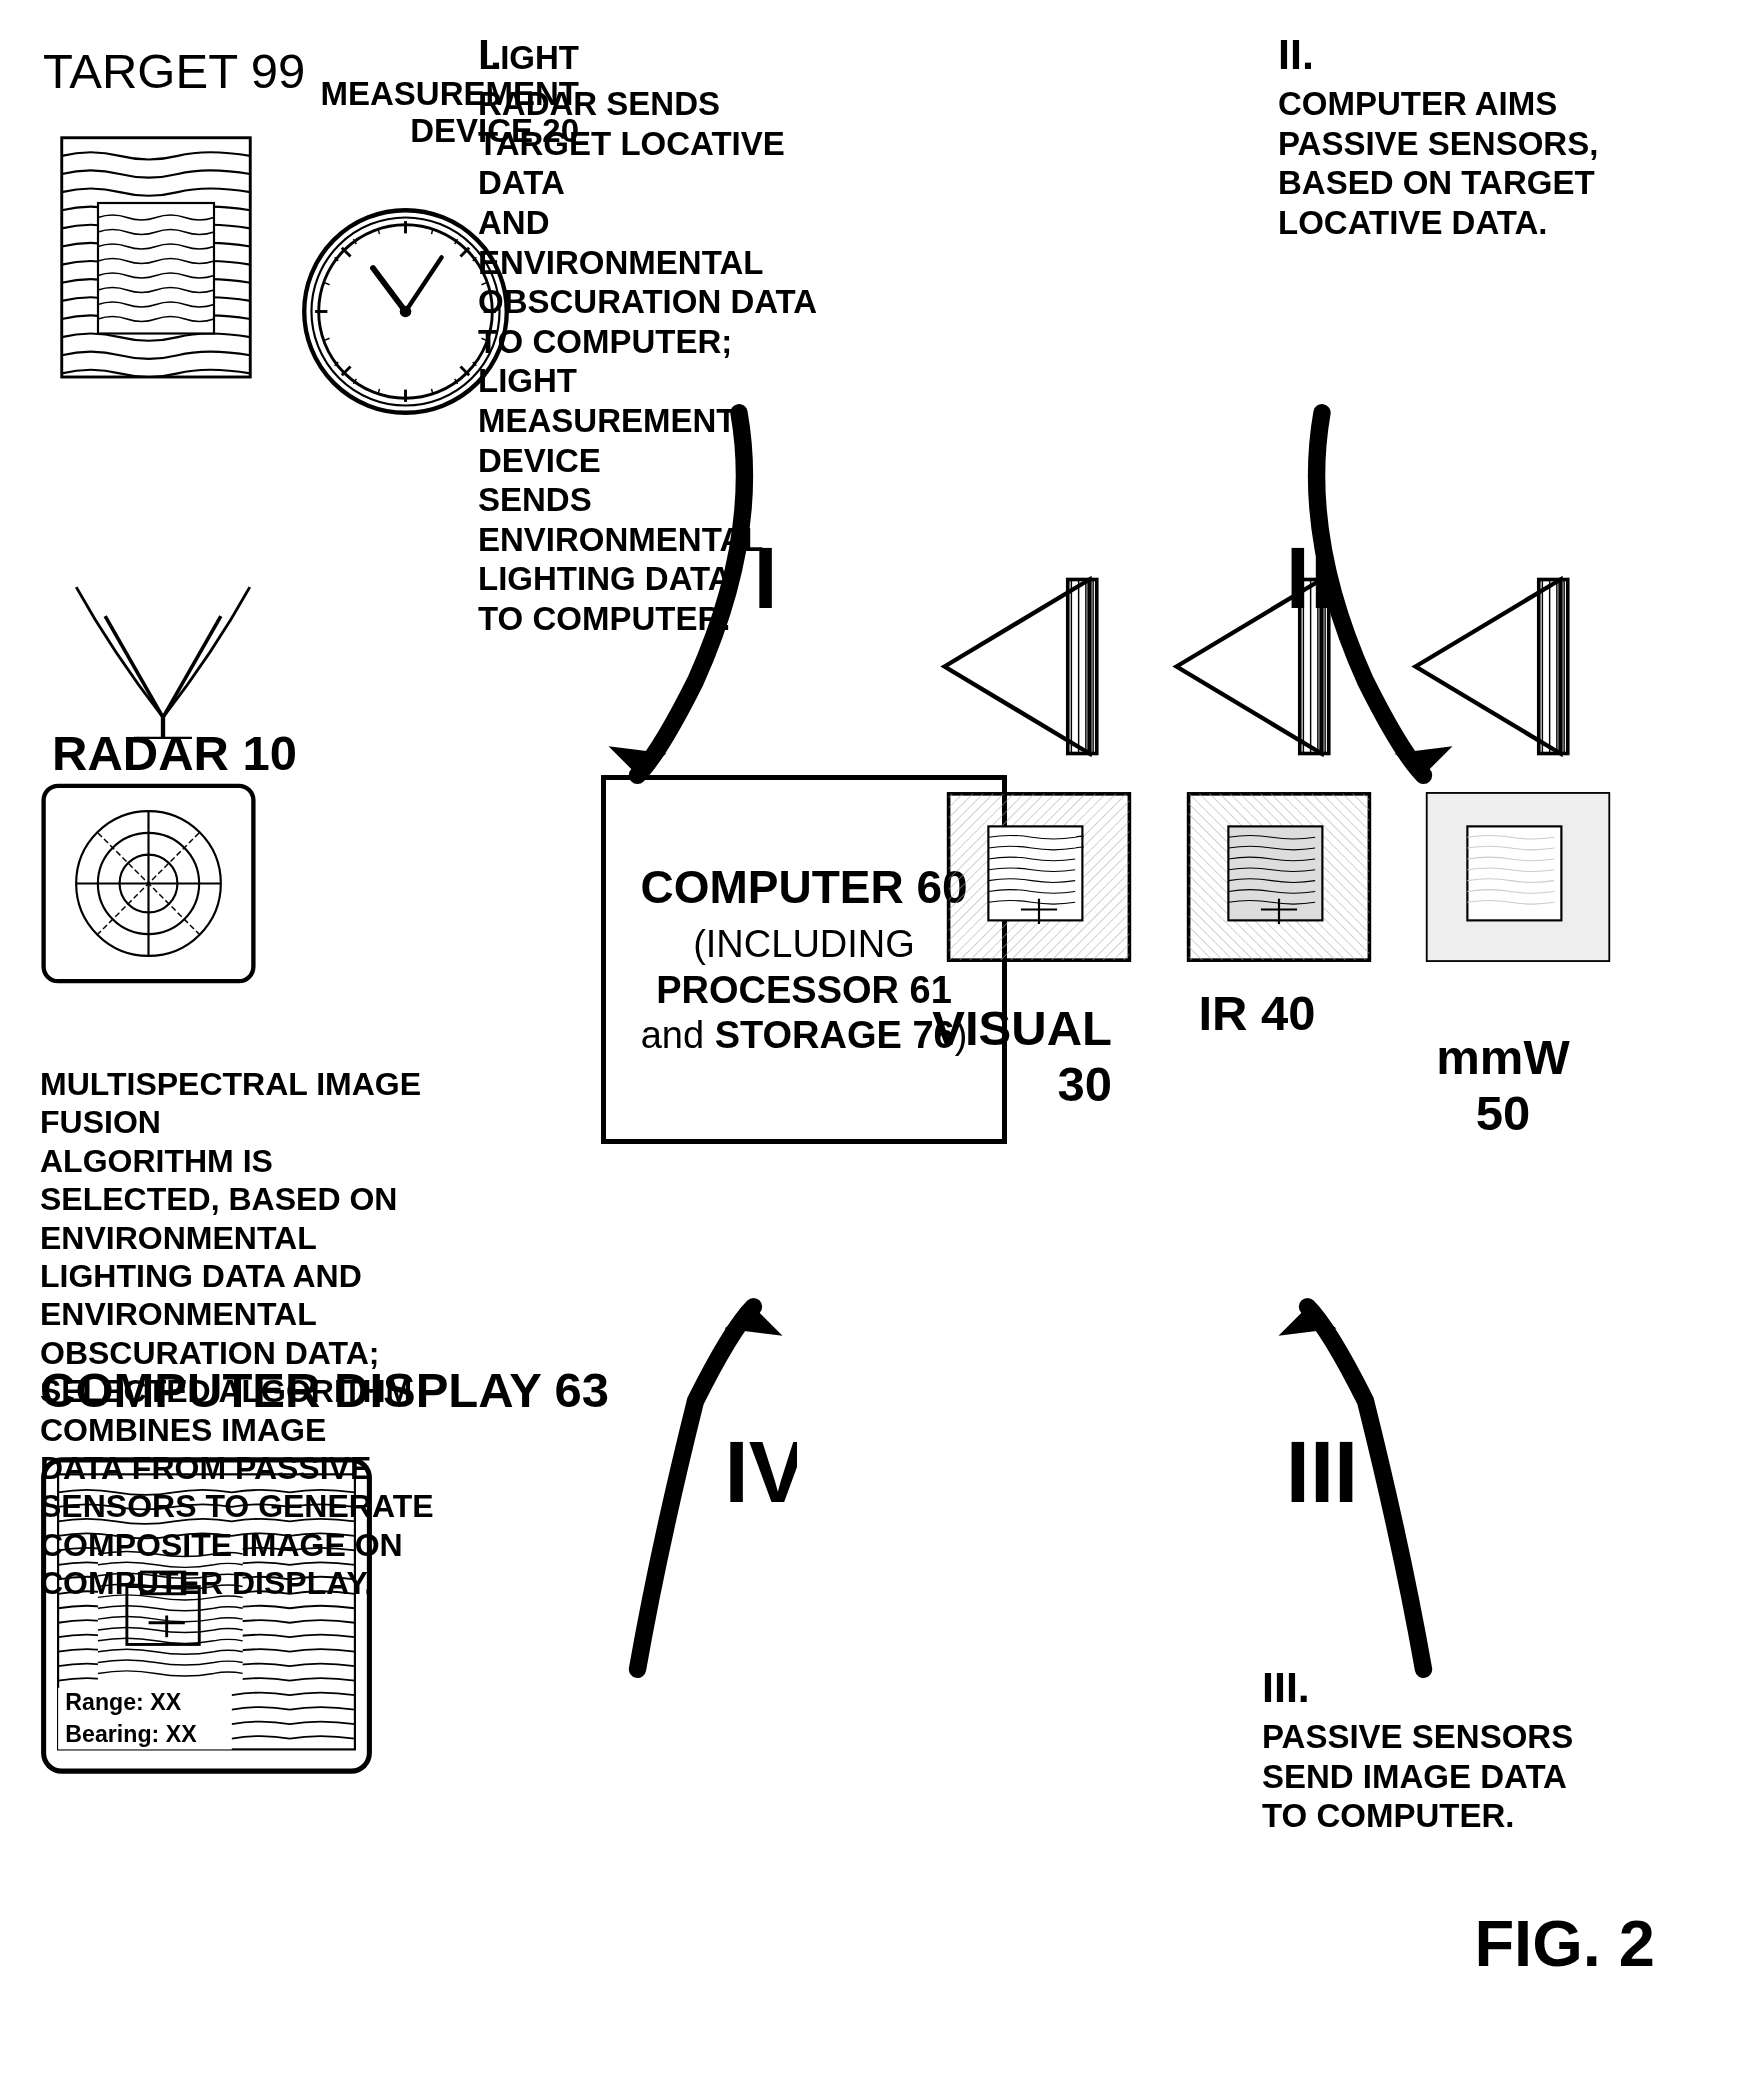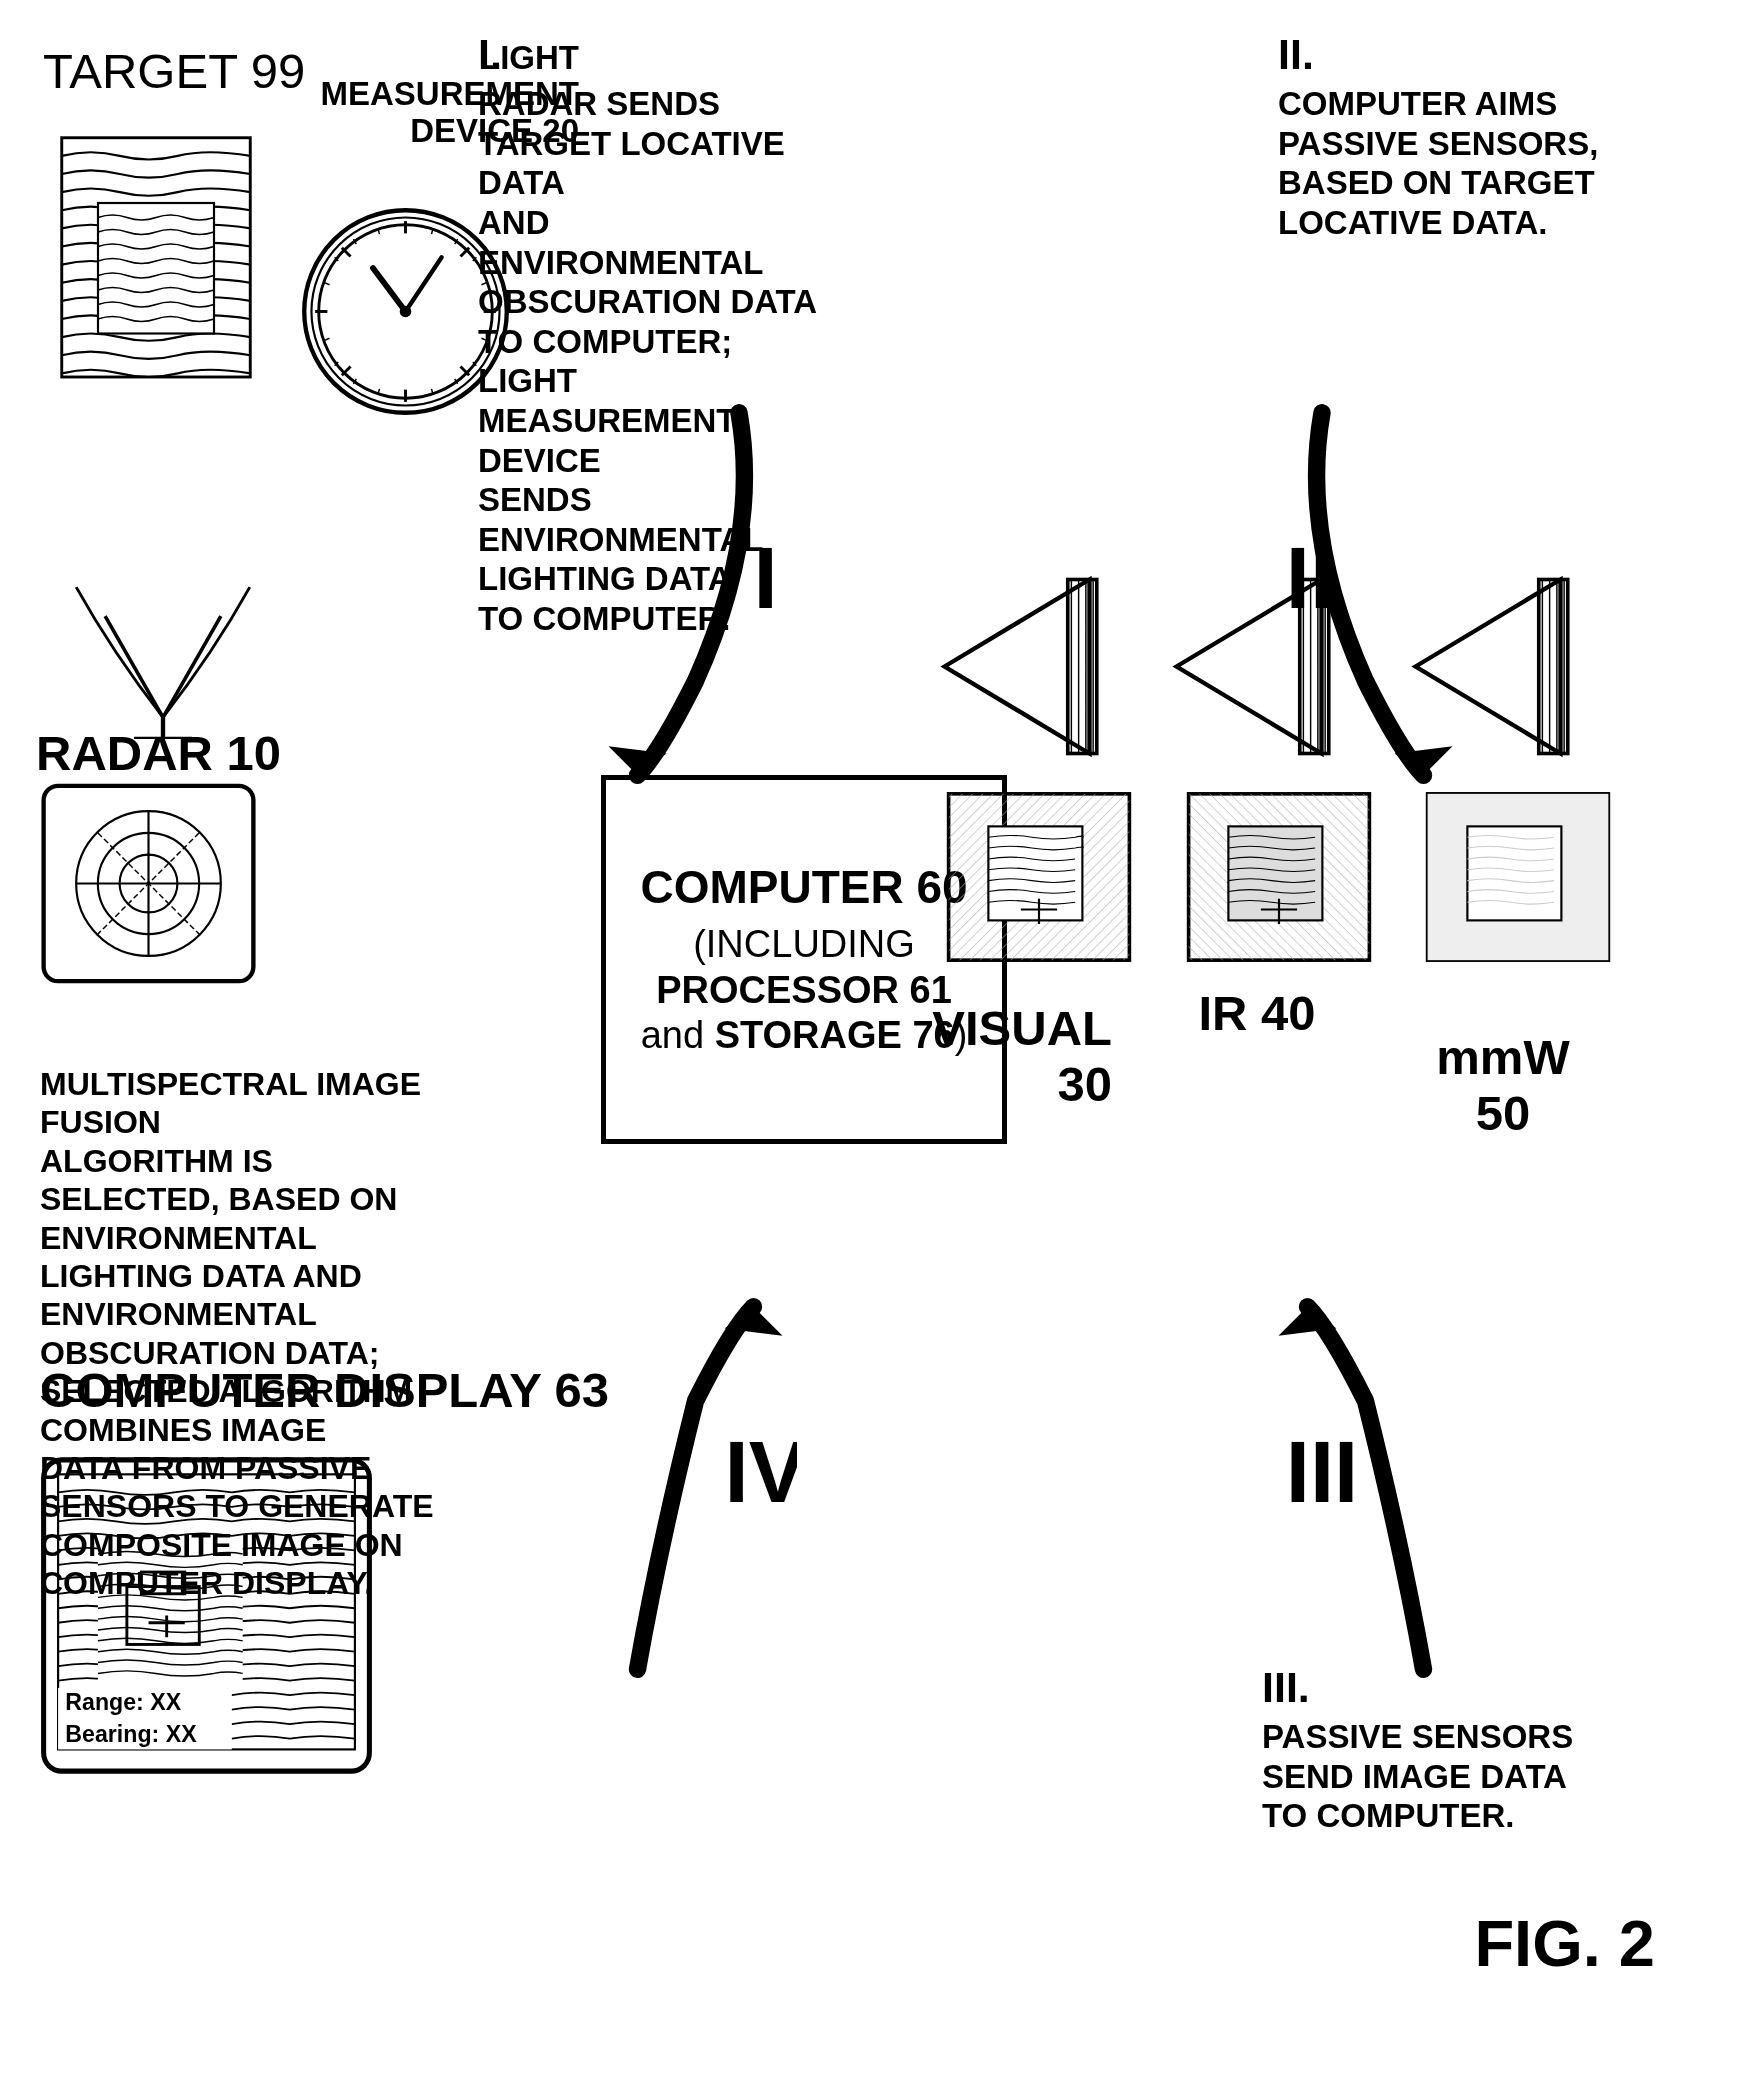--- a/index.html
+++ b/index.html
@@ -126,21 +126,21 @@
       <line x1="262" y1="190" x2="255" y2="187"></line>
     </g>
 
     <circle cx="150" cy="150" r="8" fill="black"></circle>
 
     <line x1="150" y1="150" x2="105" y2="90" stroke="black" stroke-width="8" stroke-linecap="round"></line>
 
     <line x1="150" y1="150" x2="200" y2="75" stroke="black" stroke-width="6" stroke-linecap="round"></line>
   </svg>
 
-  <div style="position:absolute;left:36px;top:725px;font-size:49px;font-weight:bold;font-family:Arial,sans-serif;">RADAR 10</div>
+  <div style="position:absolute;left:52px;top:725px;font-size:49px;font-weight:bold;font-family:Arial,sans-serif;">RADAR 10</div>
 
   <svg style="position:absolute;left:40px;top:551px;width:246px;height:188px;" viewBox="0 0 340 260">
 
     <path d="M170,230 Q130,160 90,90" fill="none" stroke="black" stroke-width="5"></path>
     <path d="M170,230 Q210,160 250,90" fill="none" stroke="black" stroke-width="5"></path>
     <path d="M170,230 Q100,140 50,50" fill="none" stroke="black" stroke-width="4"></path>
     <path d="M170,230 Q240,140 290,50" fill="none" stroke="black" stroke-width="4"></path>
 
     <line x1="170" y1="230" x2="170" y2="260" stroke="black" stroke-width="6"></line>
 

